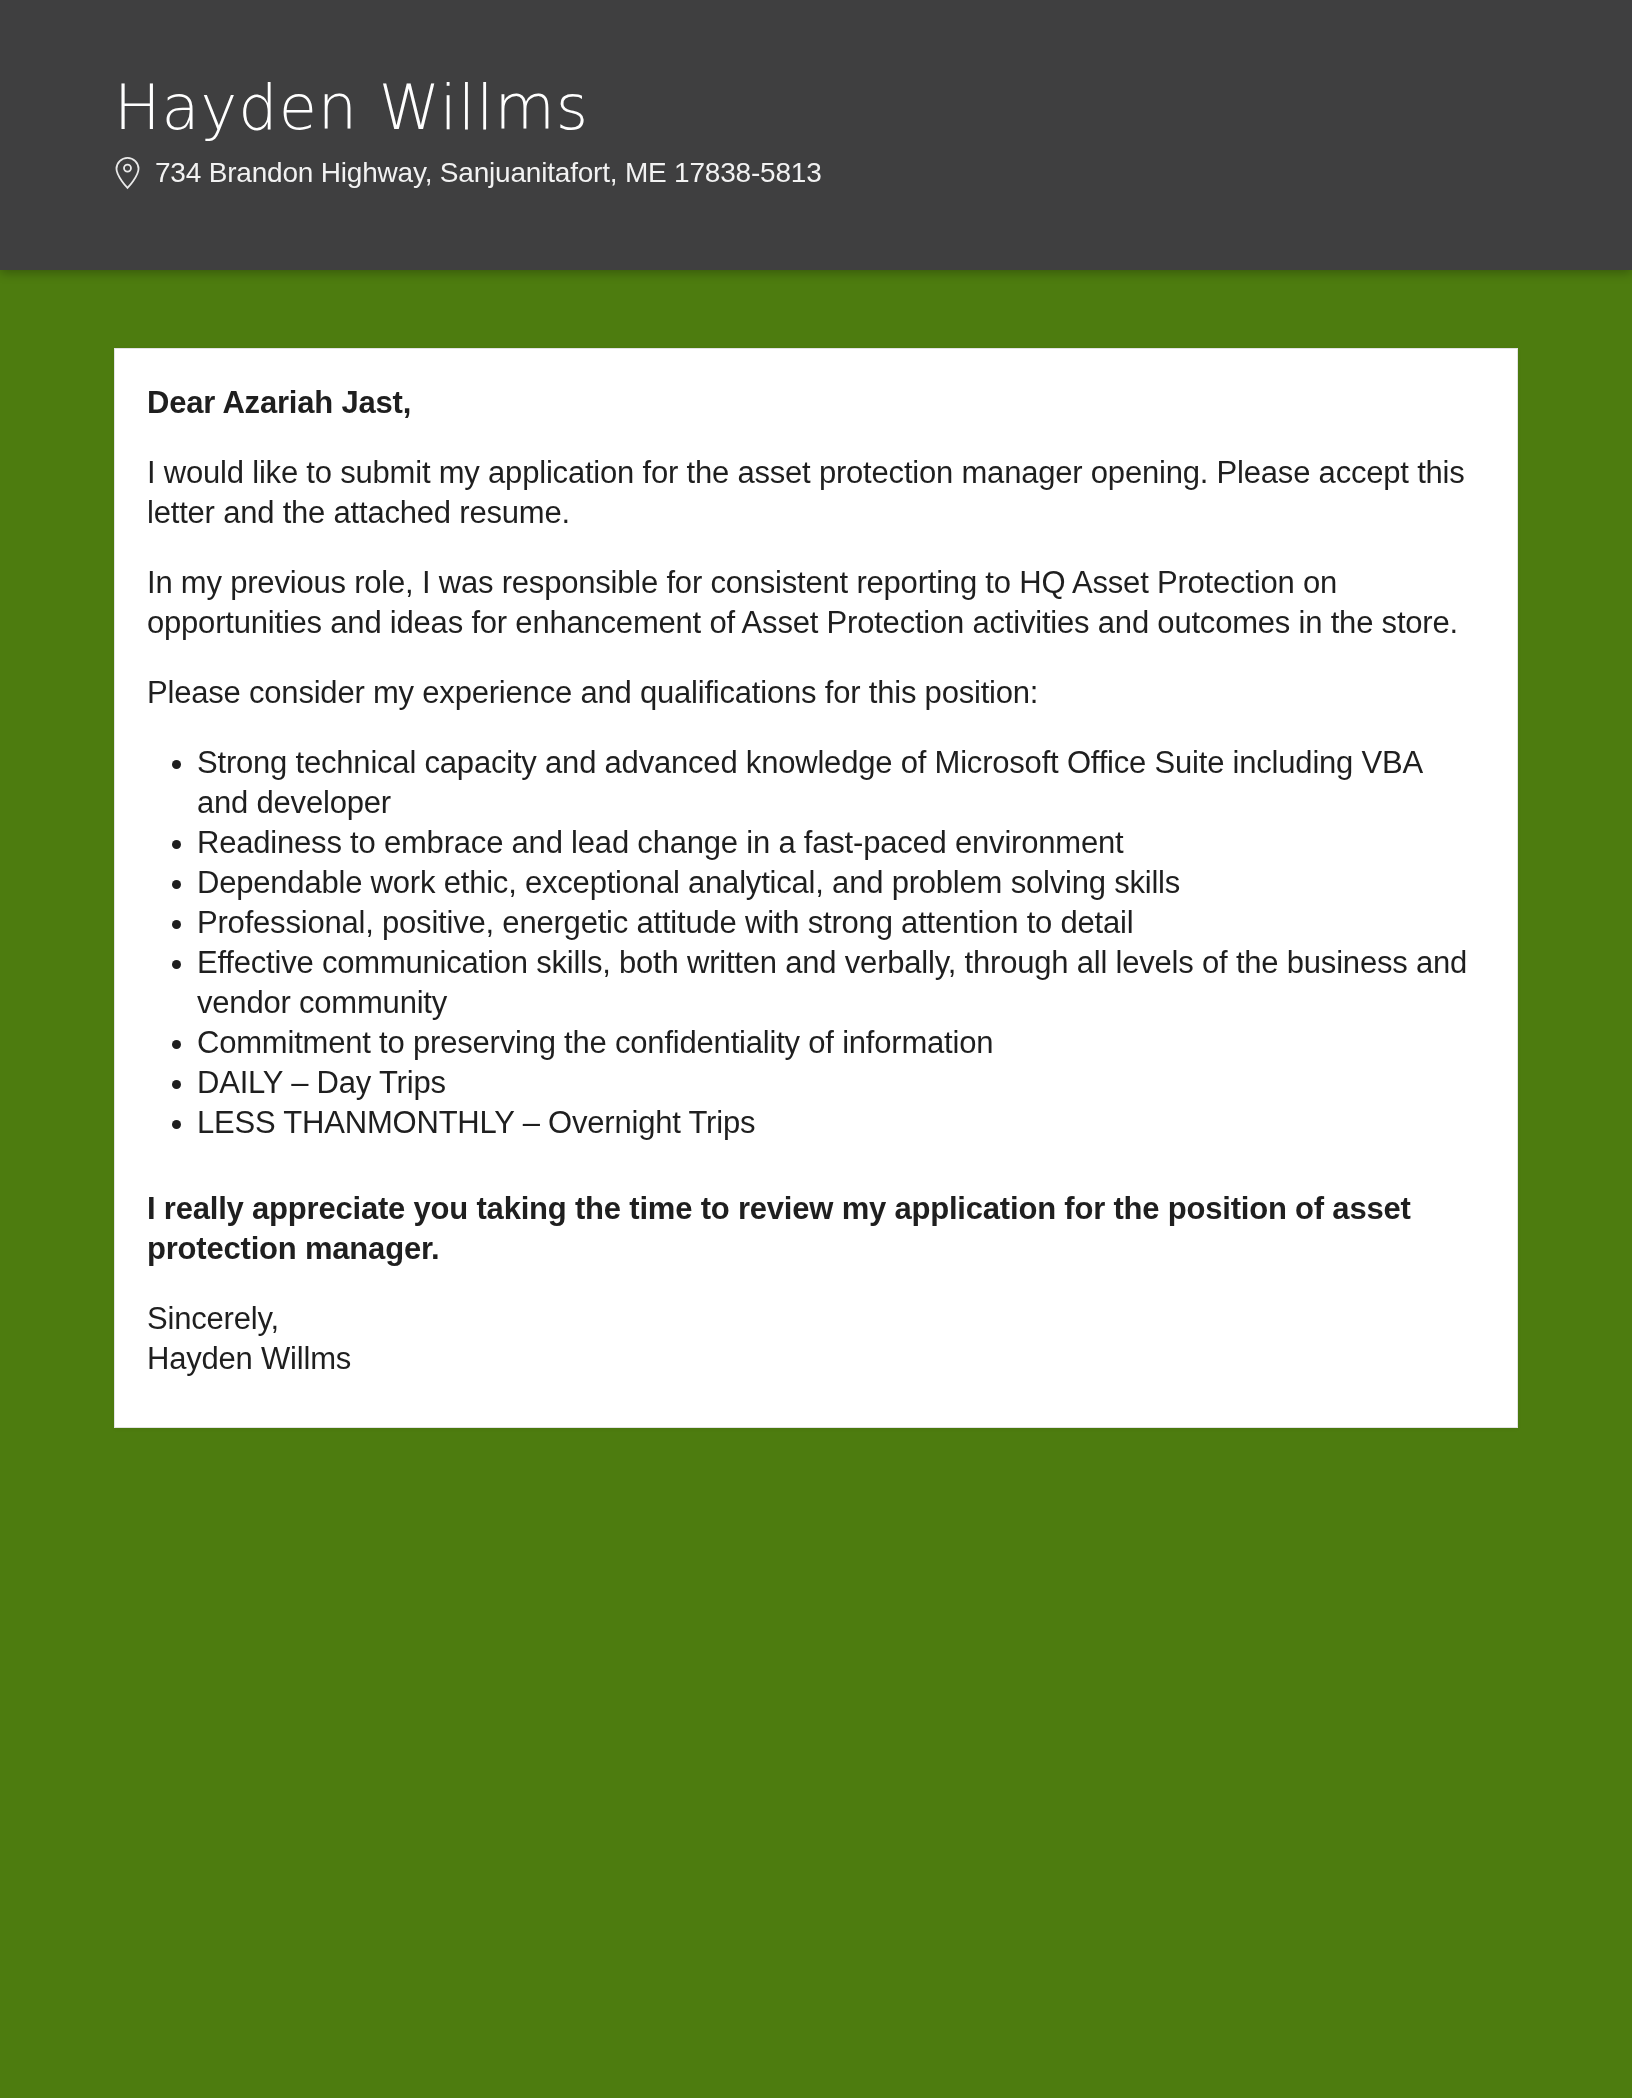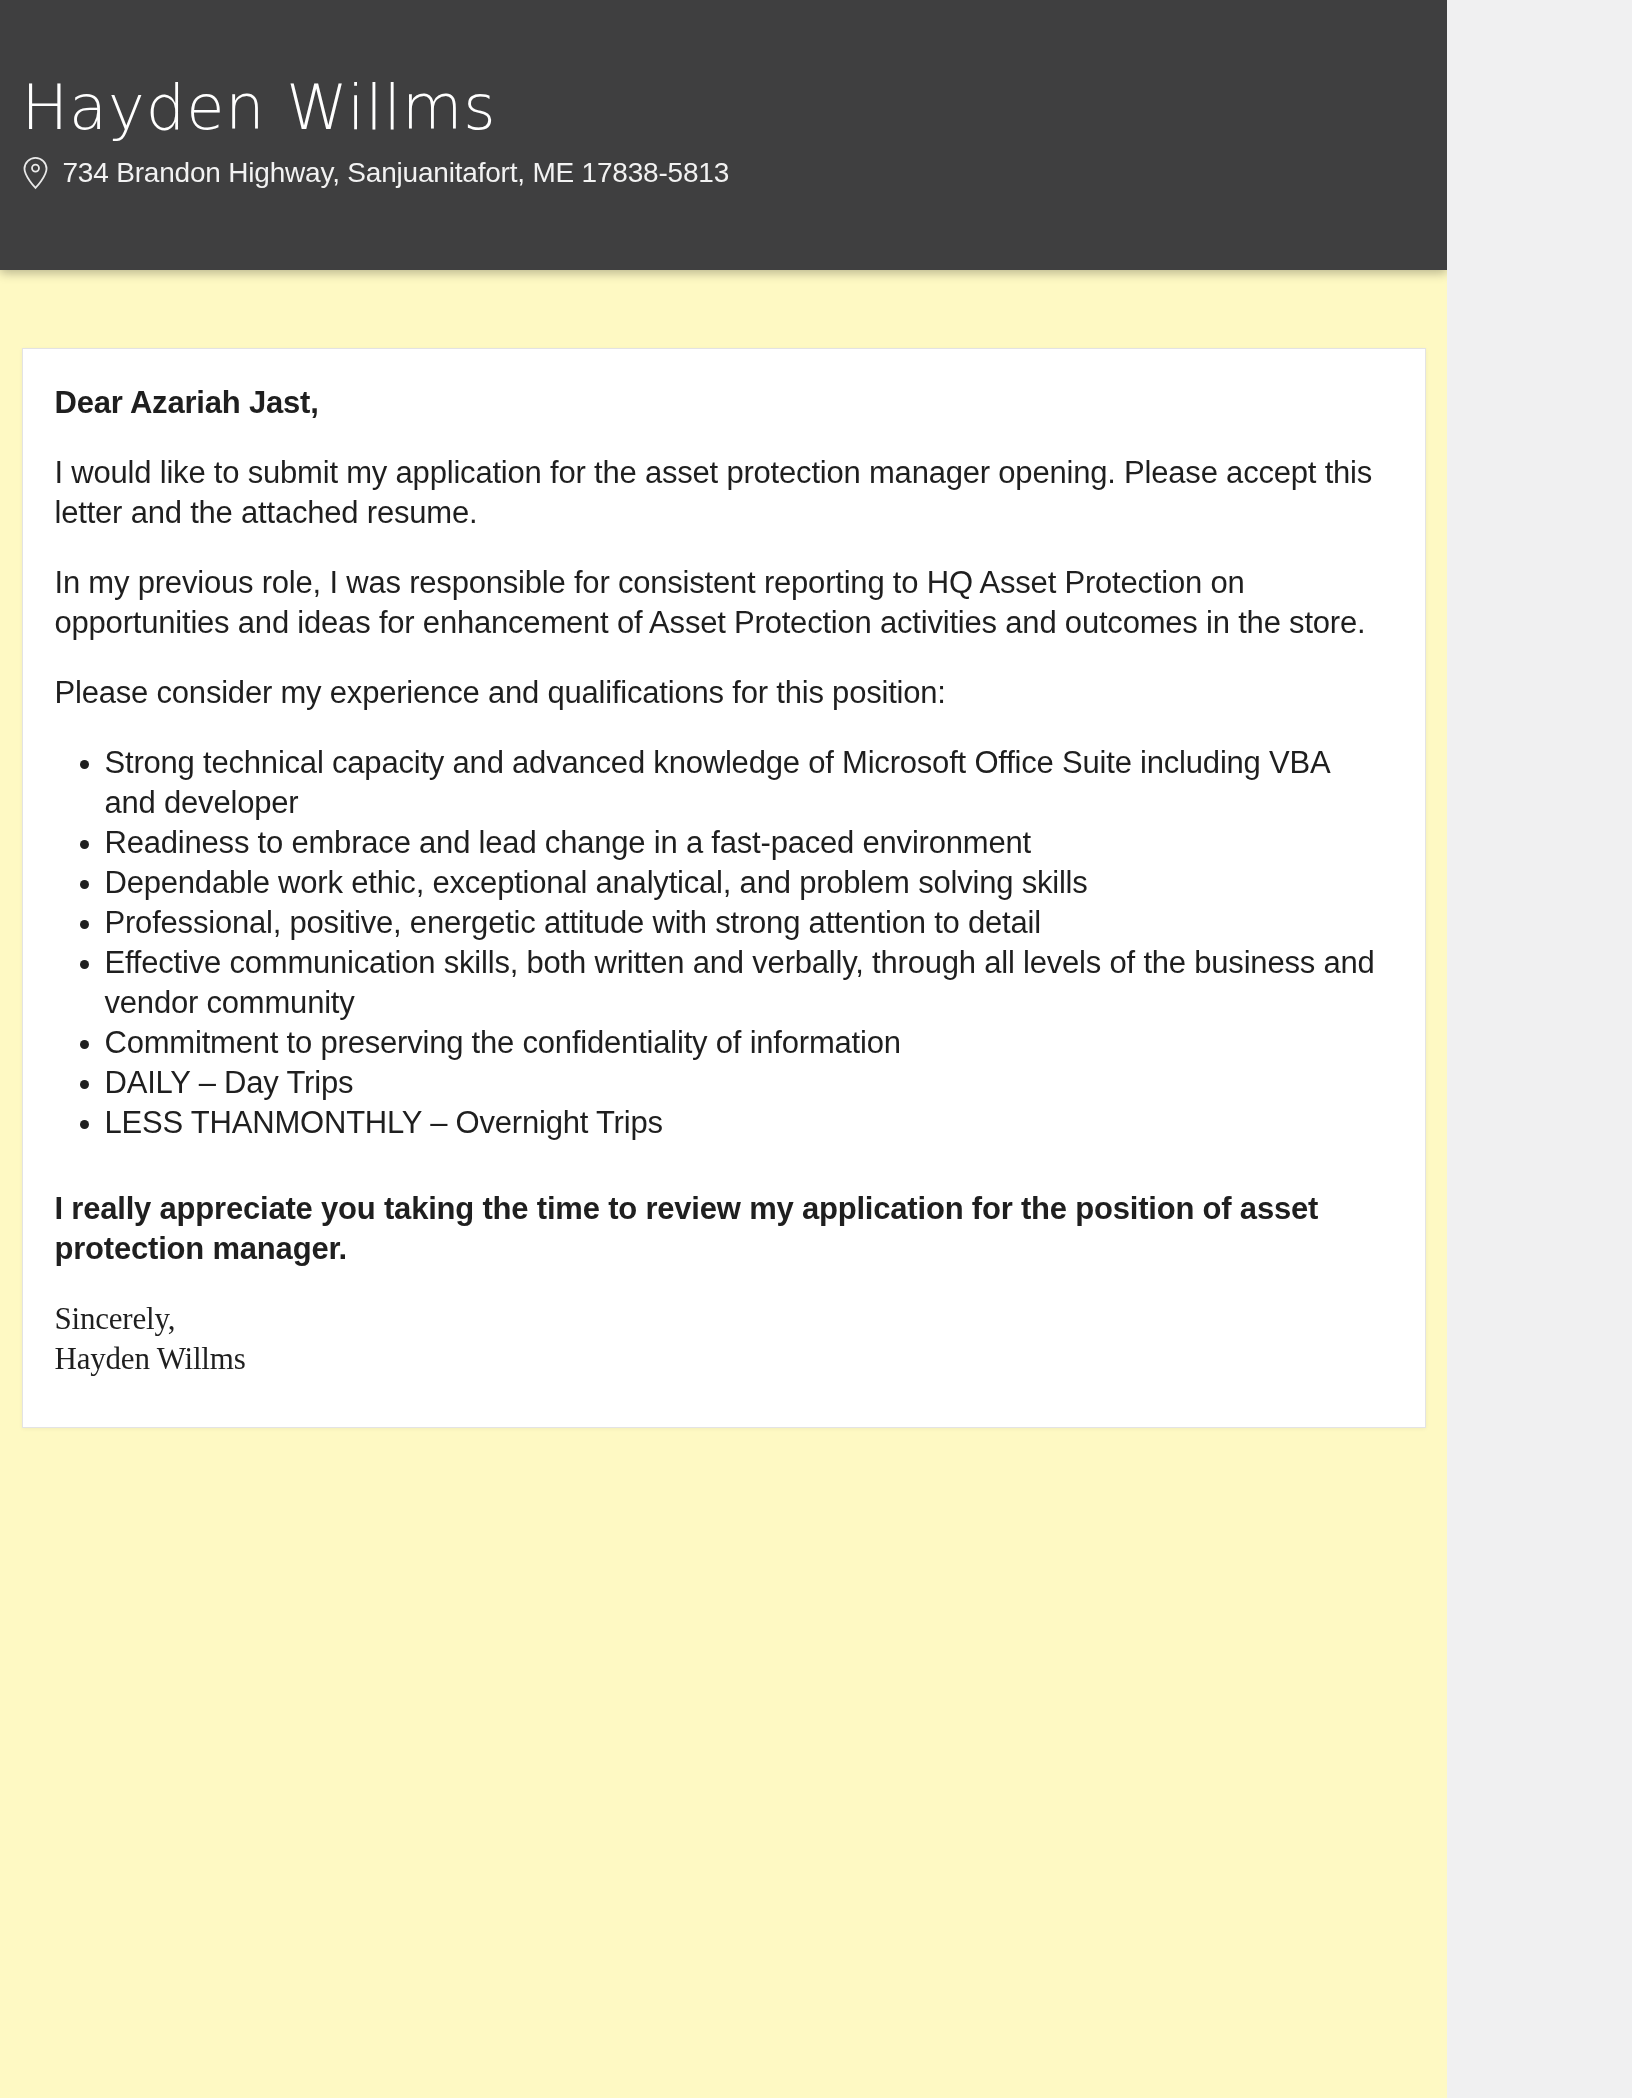--- a/index.html
+++ b/index.html
@@ -3,23 +3,23 @@
 <meta charset="utf-8">
 <style>
   html, body {
     margin: 0;
     padding: 0;
     background: #f0f0f1;
     font-family: "Liberation Sans", "DejaVu Sans", sans-serif;
   }
   .page {
     position: relative;
-    width: 1447px;
+    width: 1632px;
     height: 2098px;
-    background: #fef9c3;
+    background: #4d7c0f;
     overflow: hidden;
   }
   
   .hdr {
     height: 270px;
     background: #3f3f40;
     box-shadow: 0 3px 10px rgba(0,0,0,0.28);
     box-sizing: border-box;
     padding-top: 72px;
   }
@@ -74,21 +74,21 @@
     padding: 0 0 0 50px;
   }
   .quals li {
     line-height: 40px;
   }
   .closing {
     font-weight: 600;
     margin: 46px 0 30px 0 !important;
   }
   .signoff { margin: 30px 0 0 0 !important; }
-  .signoff .line { display: block; font-family: Liberation Serif, serif; }
+  .signoff .line { display: block; }
 </style>
 </head>
 <body>
 
 <div class="page">
 
   <header class="hdr">
     <div class="hdr-inner">
       <h1 class="person-name">Hayden Willms</h1>
       <div class="addr-row">

